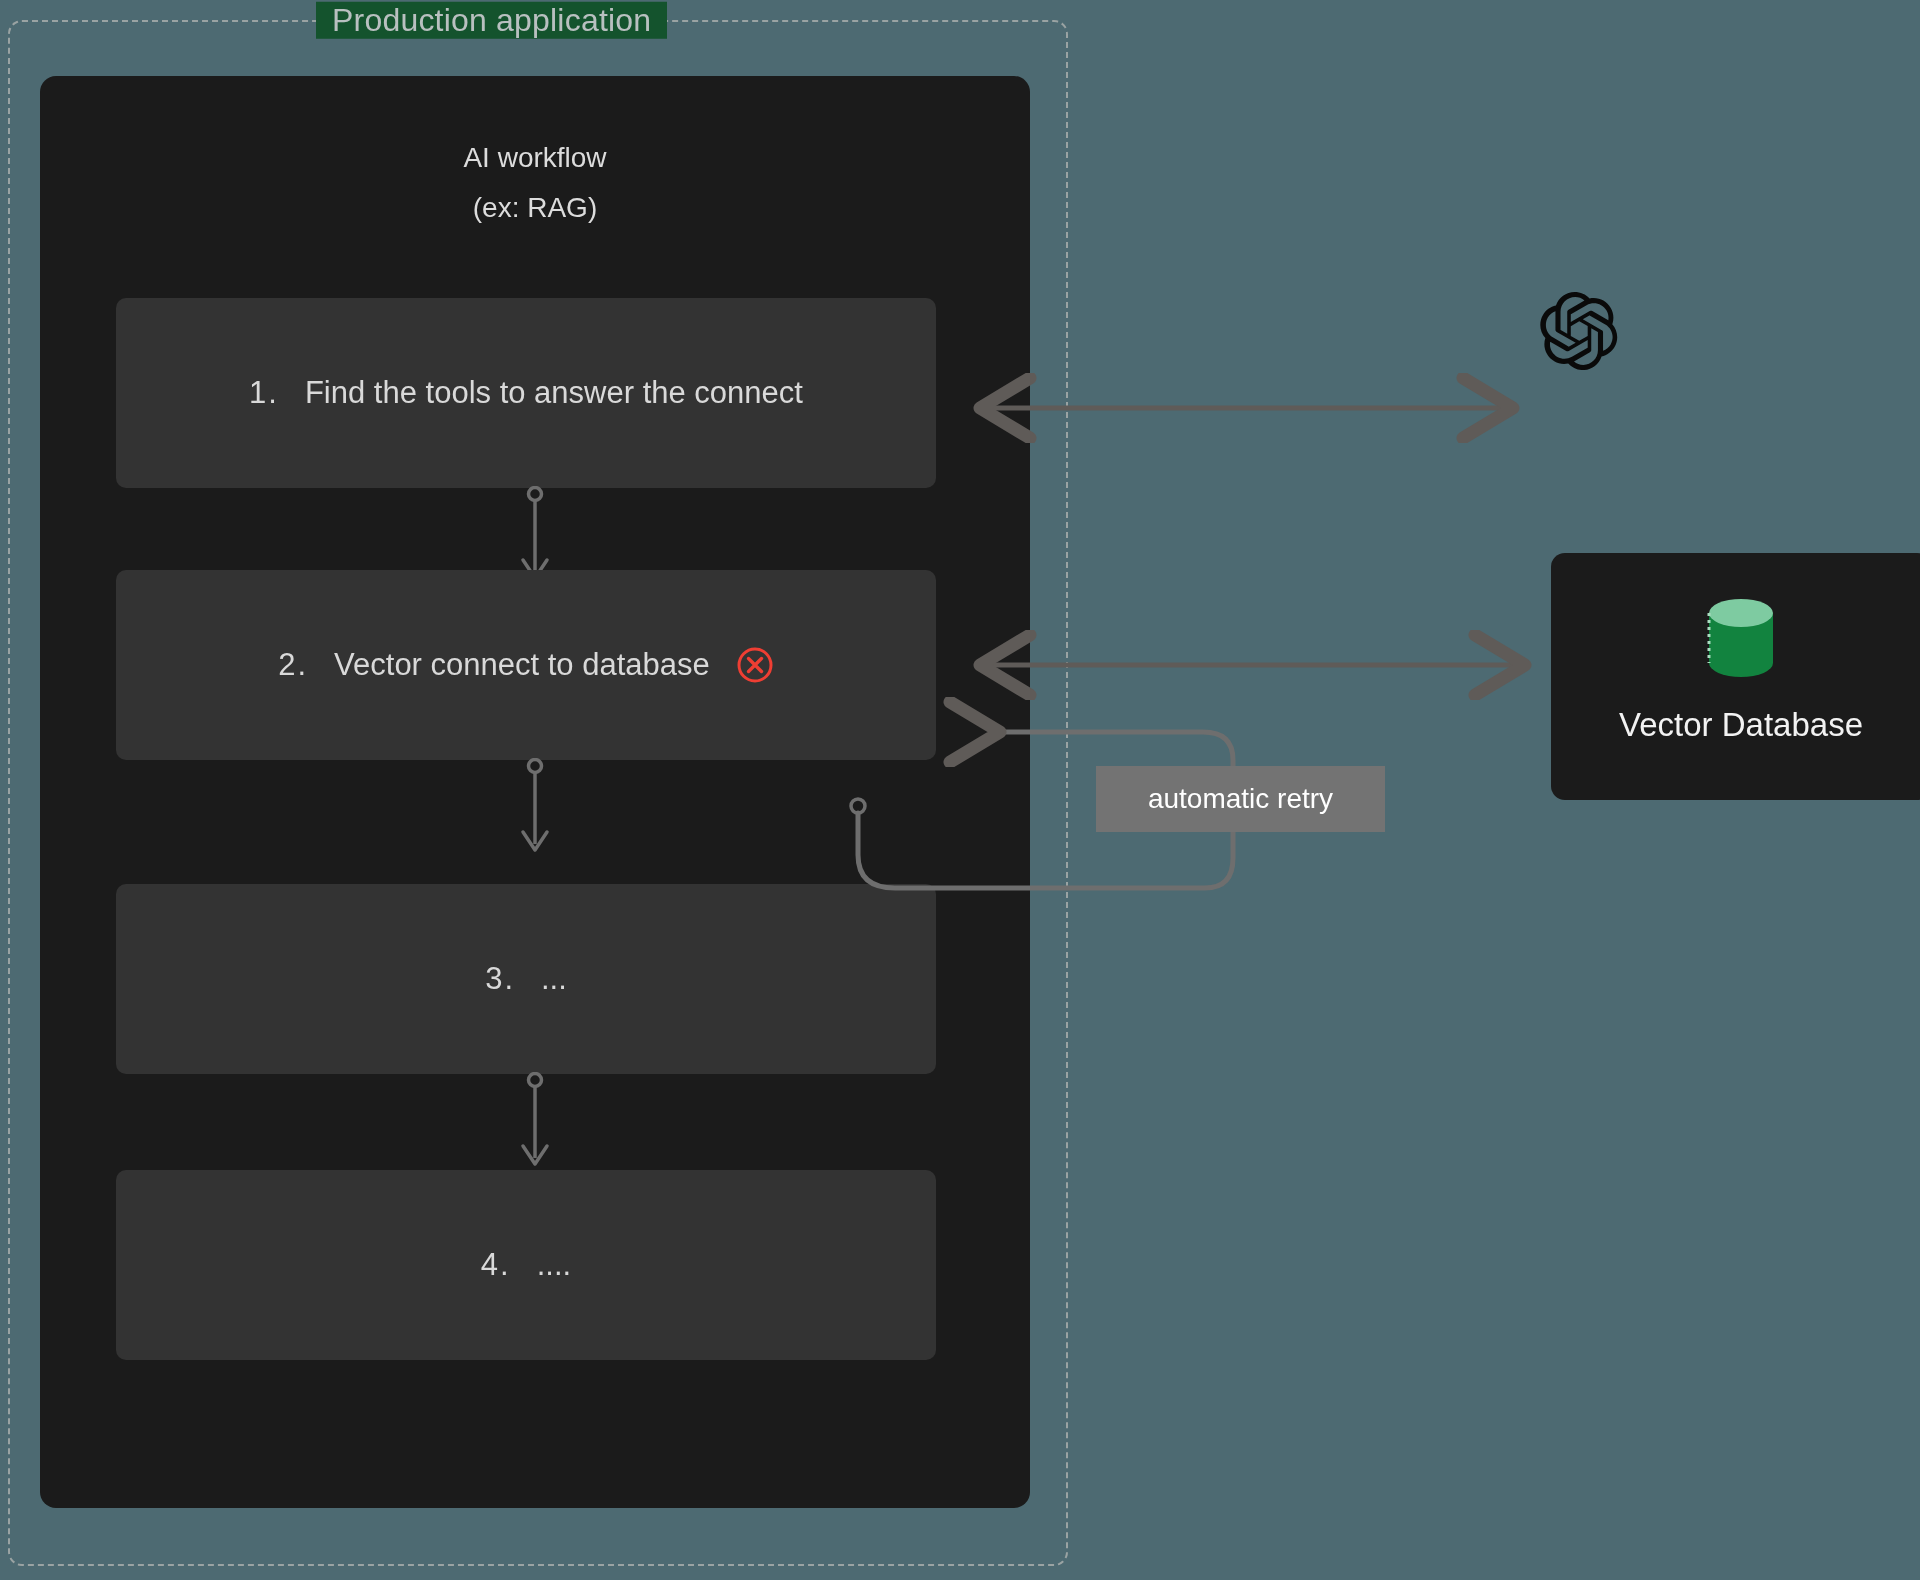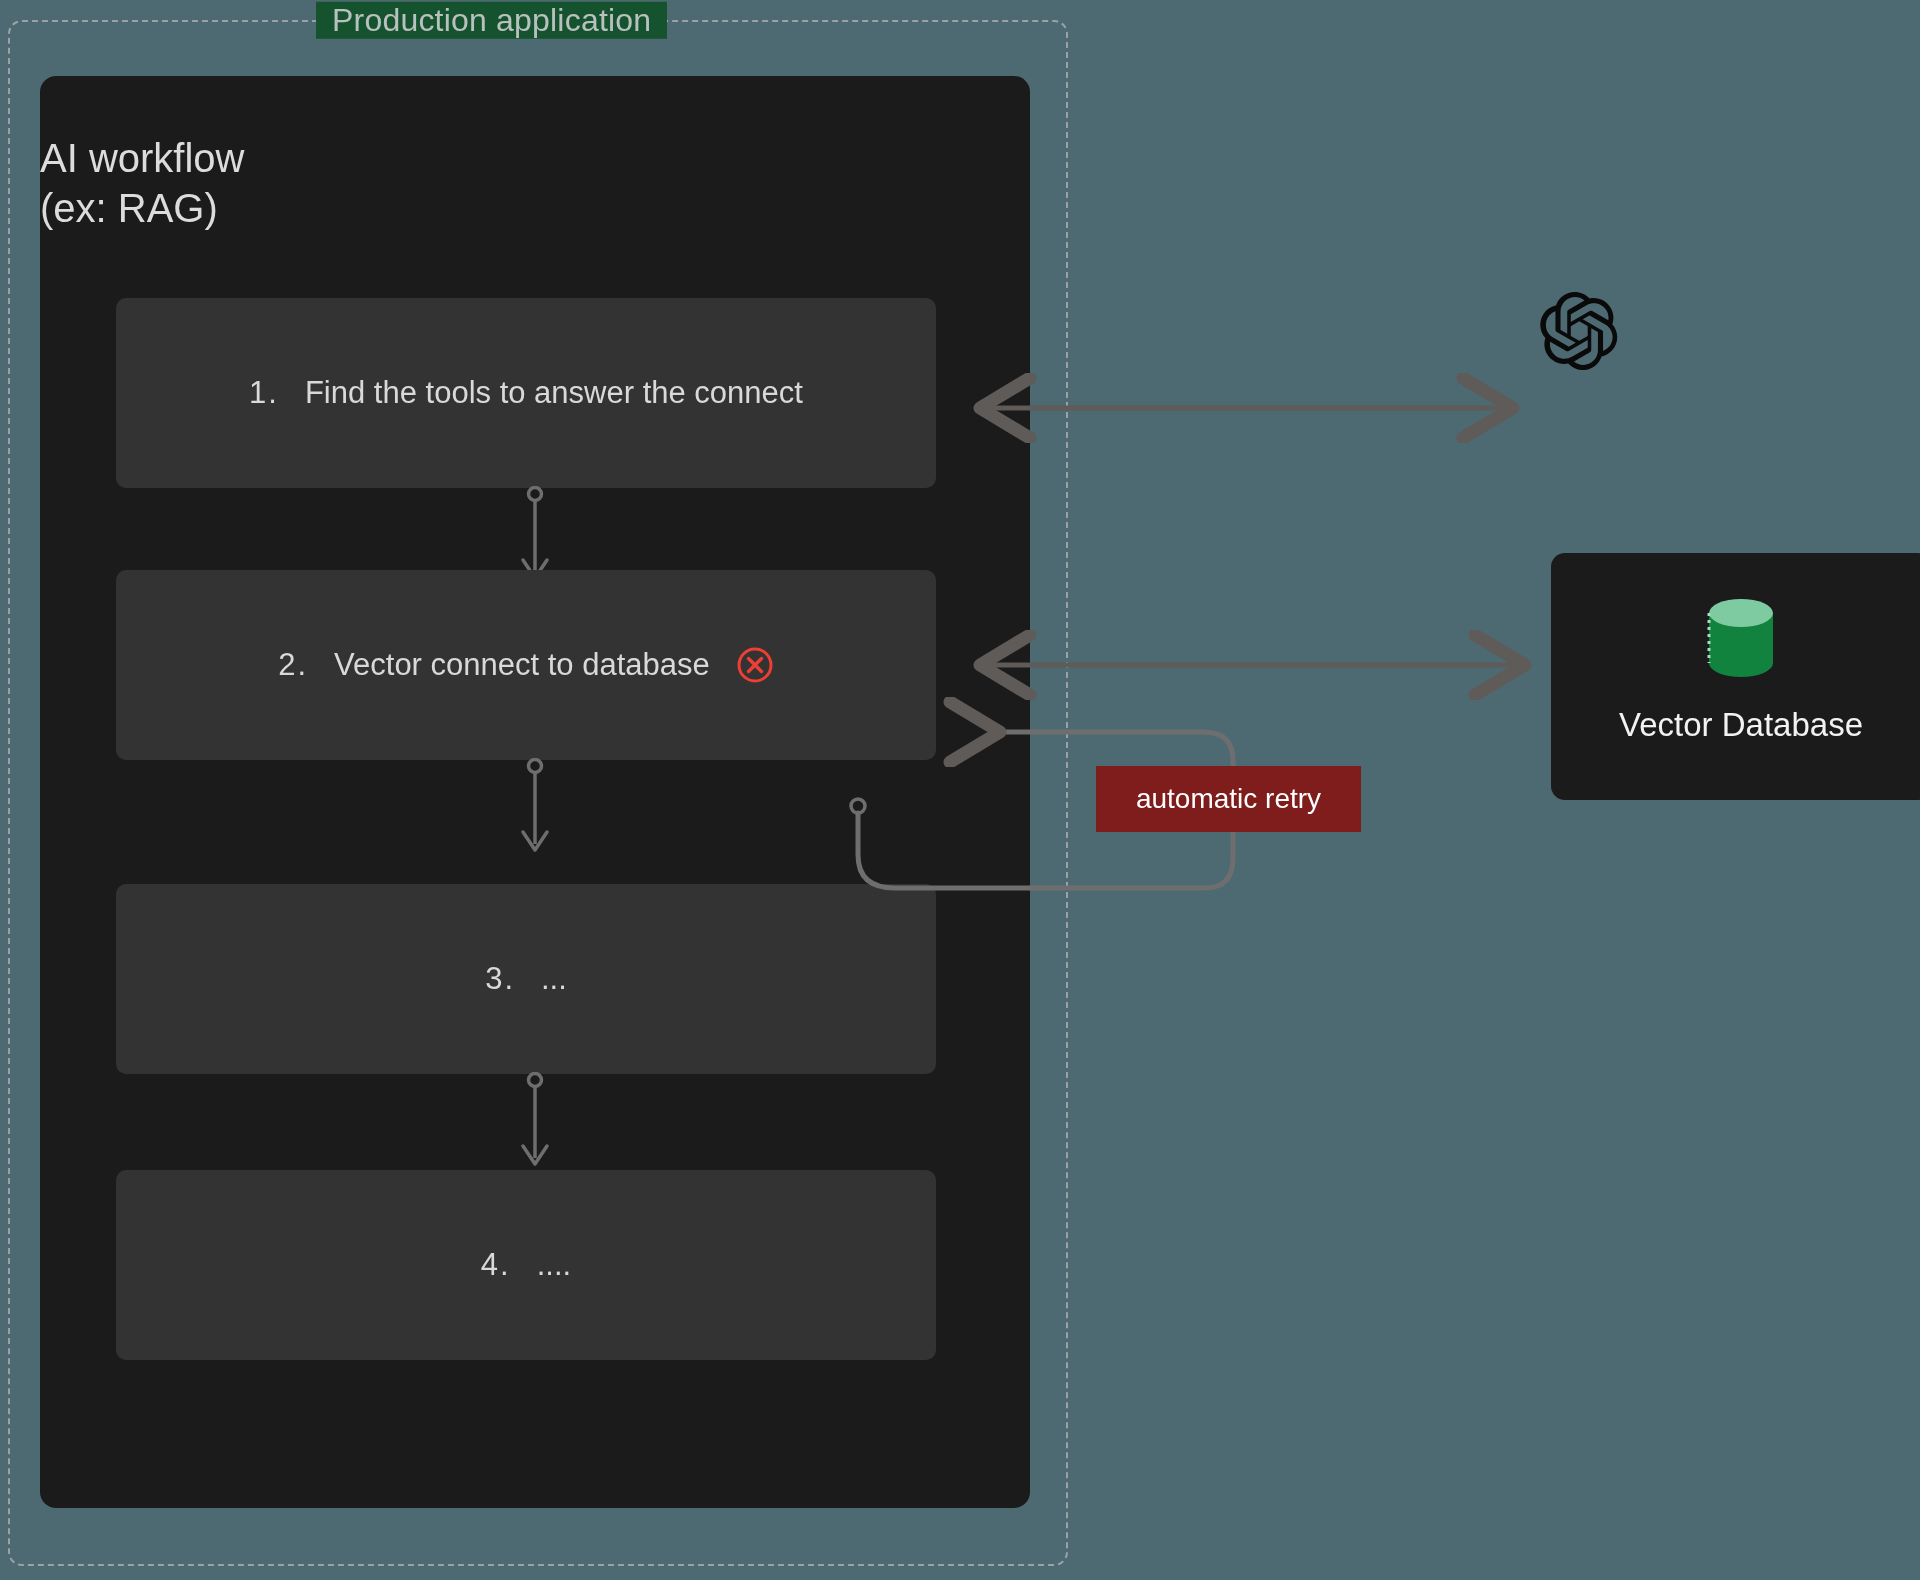--- a/index.html
+++ b/index.html
@@ -49,22 +49,23 @@
     width: 990px;
     height: 1432px;
     background: #1b1b1b;
     border-radius: 16px;
   }
   .workflow-title {
     position: absolute;
     left: 0;
     top: 57px;
     width: 990px;
+    text-align: center;
     color: #dcdcdc;
-    font-size: 40px;
+    font-size: 28px;
     line-height: 50px;
     white-space: pre-line;
   }
 
   
   .step {
     position: absolute;
     left: 76px;
     width: 820px;
     background: #333333;
@@ -160,23 +161,23 @@
     left: 0; top: 0;
     width: 1920px; height: 1580px;
     pointer-events: none;
   }
 
   
   .retry-label {
     position: absolute;
     left: 1096px;
     top: 766px;
-    width: 265px;
+    width: 289px;
     height: 66px;
-    background: #7f1d1d;
+    background: #737373;
     color: #ffffff;
     font-size: 28px;
     display: flex;
     align-items: center;
     justify-content: center;
   }
 </style>
 </head>
 <body>
 

